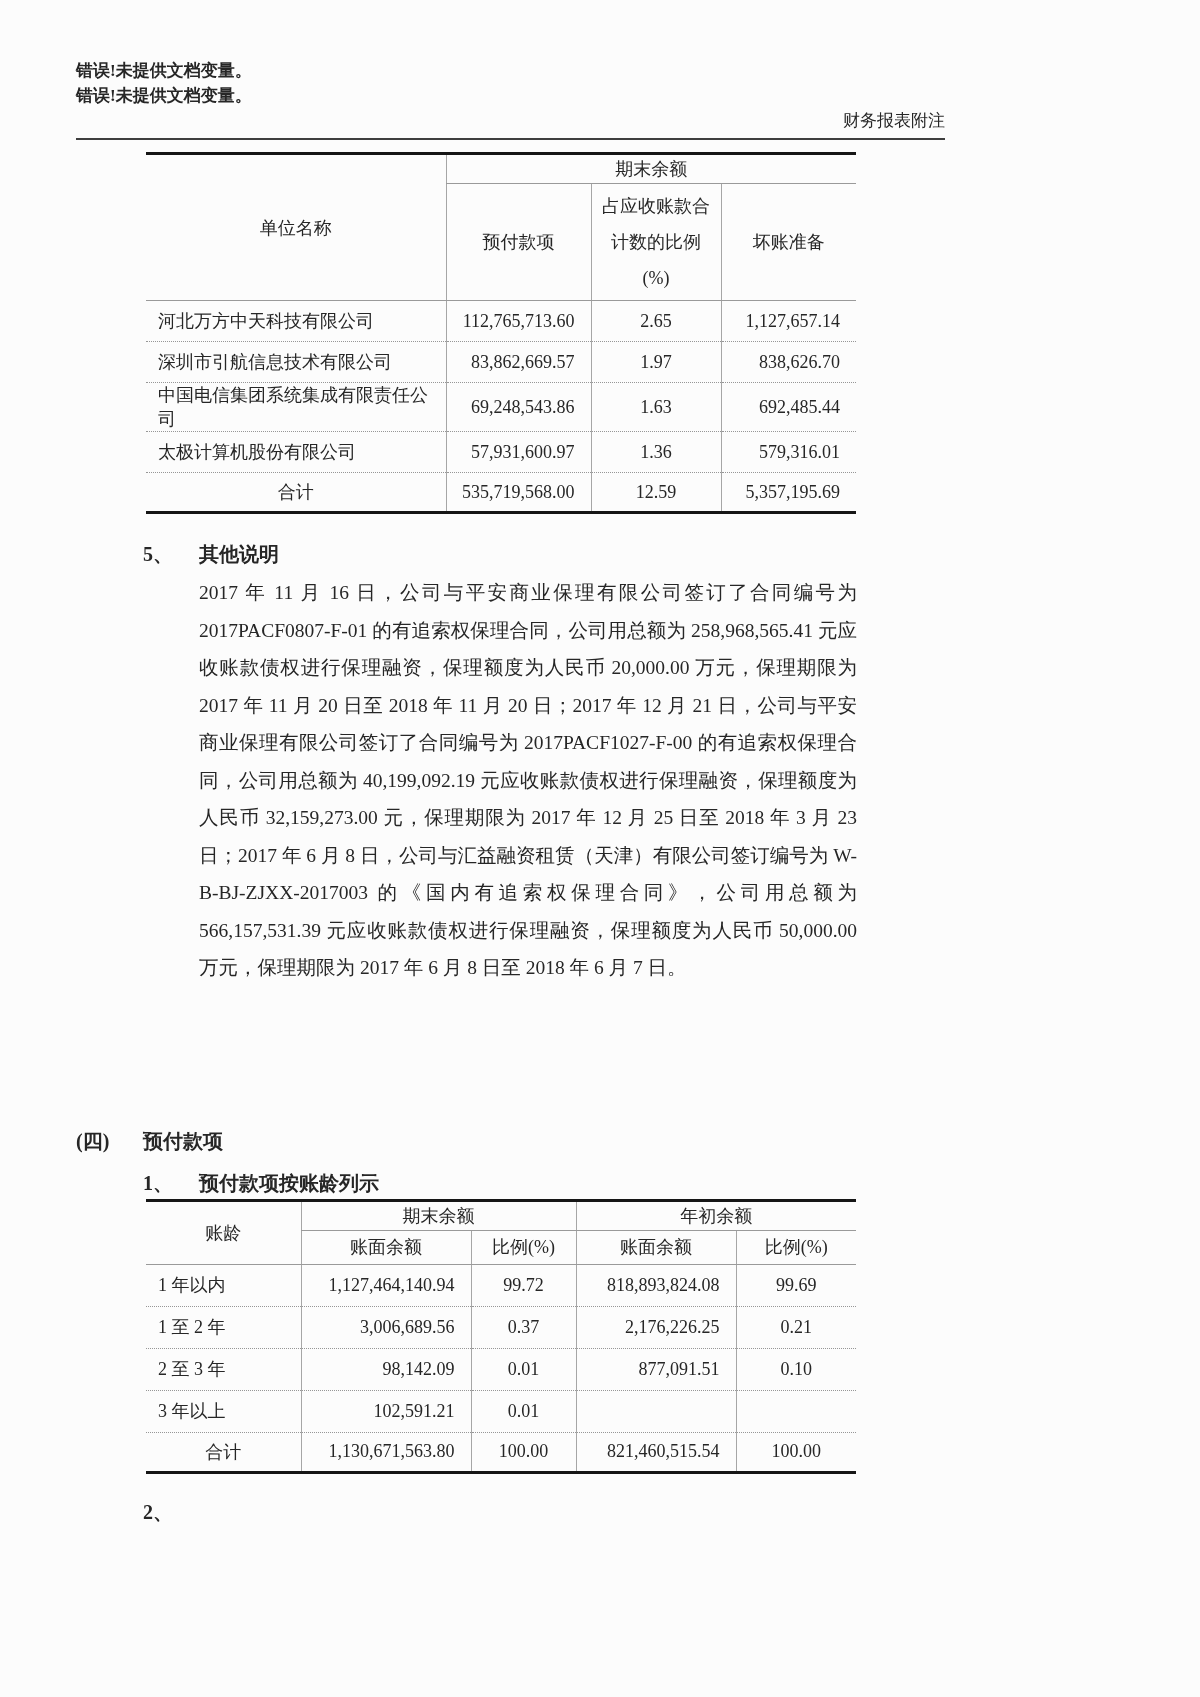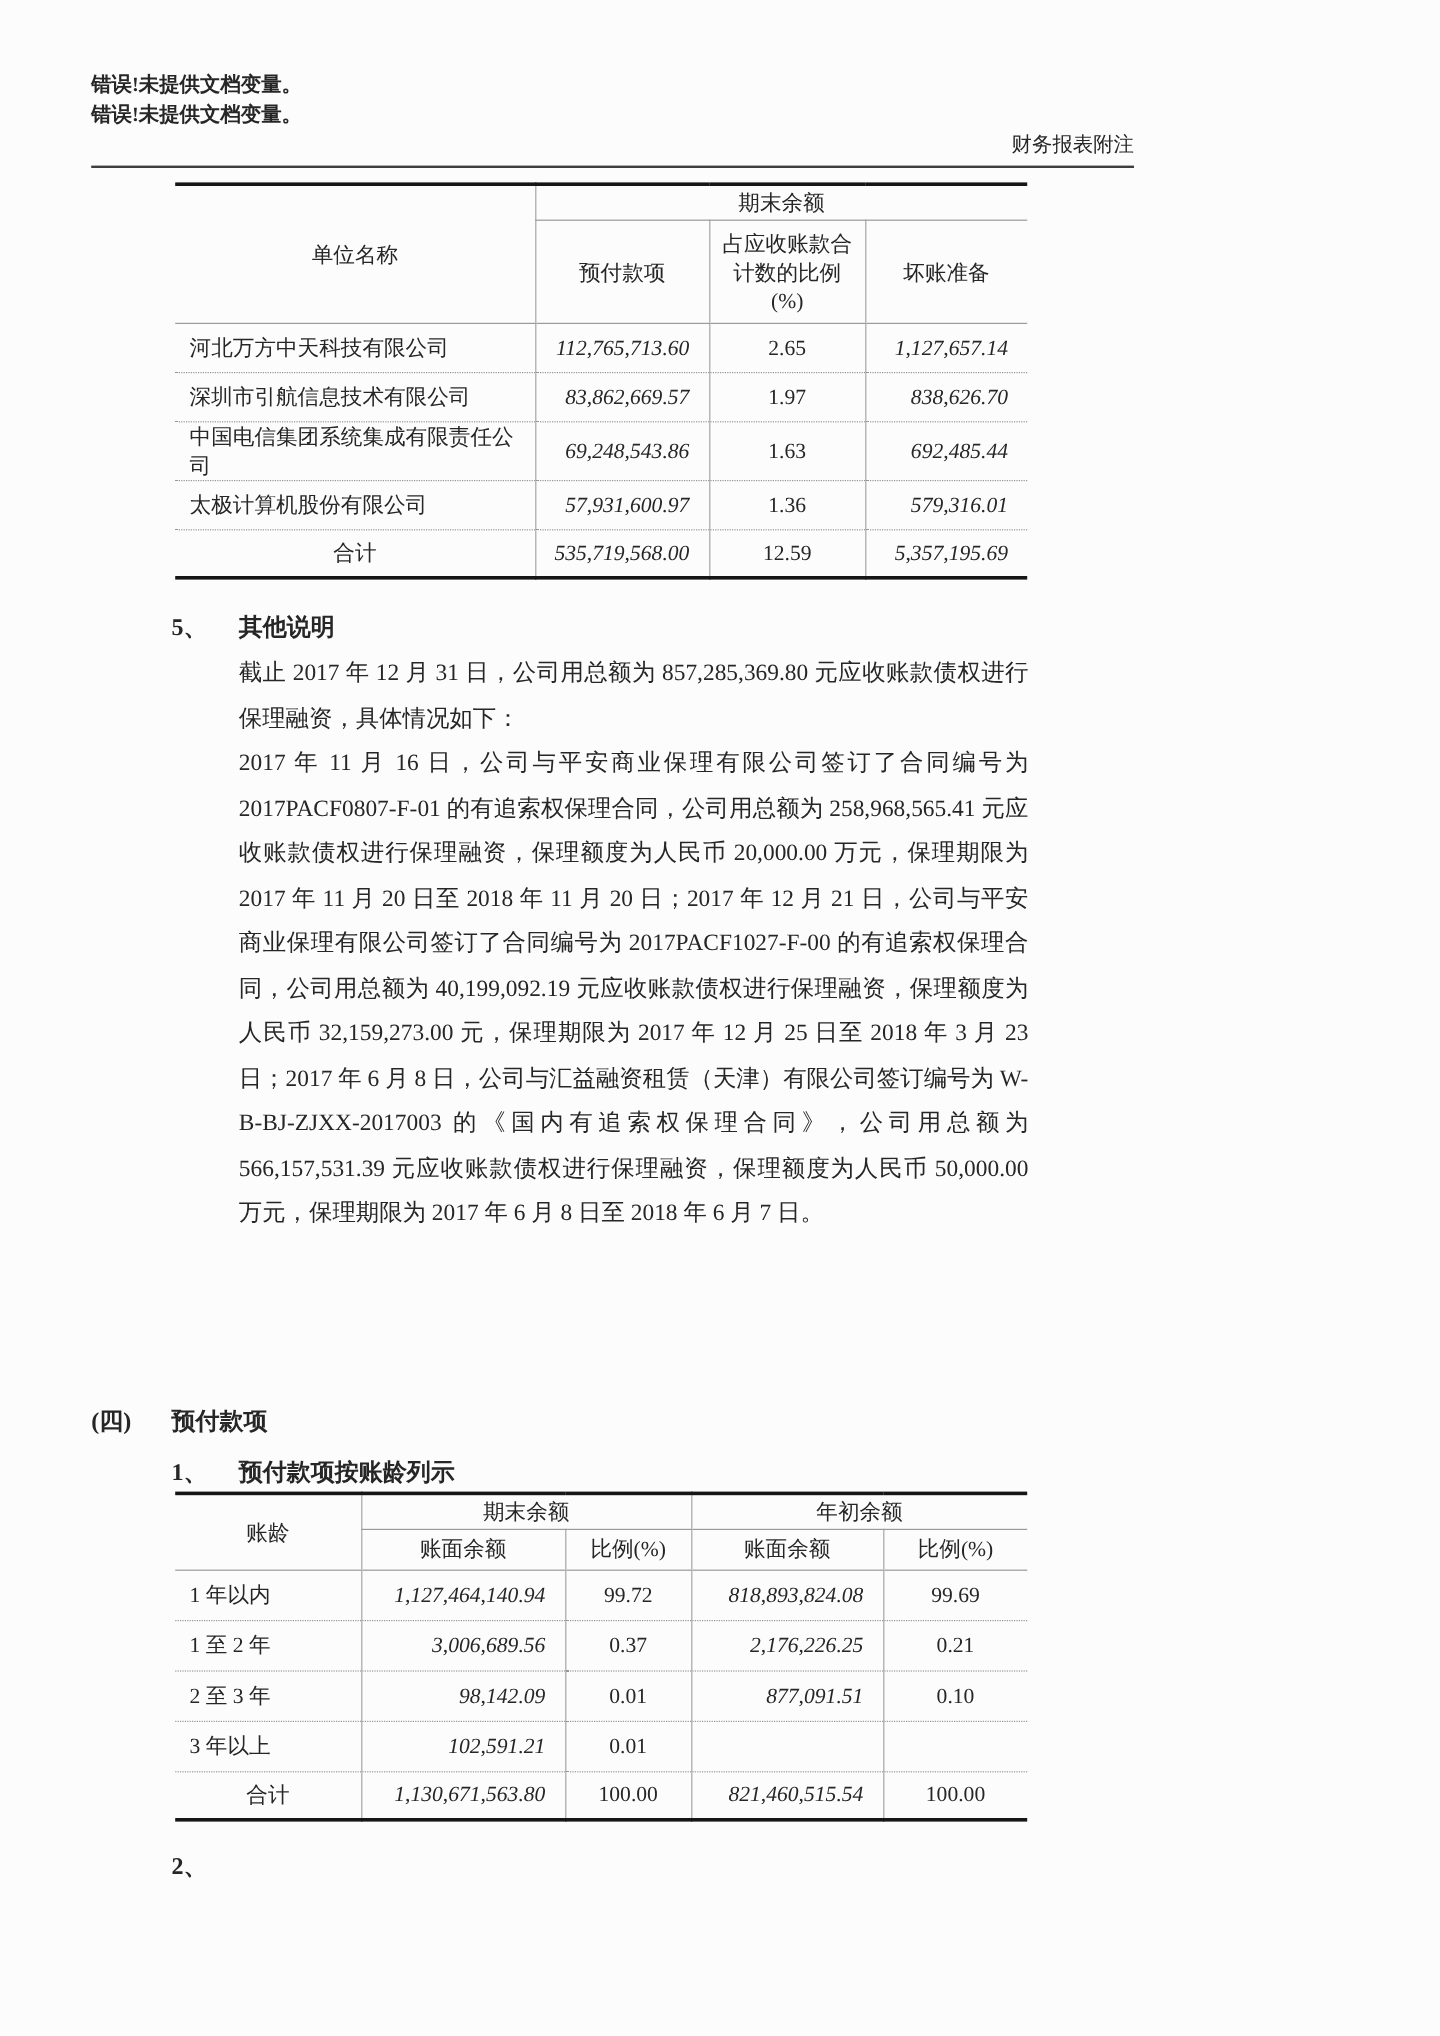--- a/index.html
+++ b/index.html
@@ -23,25 +23,25 @@
     font-size:18px; color:#262626;
     border-top:3px solid #161616; border-bottom:3px solid #161616;
   }
   table.fin th { font-weight:normal; }
   table.fin th, table.fin td { overflow:hidden; }
   .bl { border-left:1px solid #a6a6a6; }
   .hline { border-bottom:1px solid #9a9a9a; }
   .dline { border-bottom:1px dotted #969696; }
   .cell-c { text-align:center; }
   .cell-l { text-align:left; padding-left:12px; }
-  .cell-r { text-align:right; padding-right:16px;font-style:italic; }
+  .cell-r { text-align:right; padding-right:16px; }
 
   
   .t1 .row-h1 th { height:30px; }
-  .t1 .row-h2 th { height:86px; padding:4px 8px; line-height:24px; vertical-align:middle; }
+  .t1 .row-h2 th { height:86px; padding:4px 8px; line-height:36px; vertical-align:middle; }
   .t1 tbody td { height:41px; }
   .t1 .row-total td { height:40px; }
 
   
   .t2 .row-h1 th { height:30px; }
   .t2 .row-h2 th { height:34px; }
   .t2 tbody td { height:42px; }
   .t2 .row-total td { height:40px; }
 
   
@@ -125,21 +125,20 @@
         </tr>
       </tbody>
     </table>
   </div>
 
   <div class="heading h-sec5">
     <span class="num-col">5、</span>
     <span>其他说明</span>
   </div>
   <div class="para-block">
-    <p>截止 2017 年 12 月 31 日，公司用总额为 857,285,369.80 元应收账款债权进行保理融资，具体情况如下：</p>
     <p>2017 年 11 月 16 日，公司与平安商业保理有限公司签订了合同编号为 2017PACF0807-F-01 的有追索权保理合同，公司用总额为 258,968,565.41 元应收账款债权进行保理融资，保理额度为人民币 20,000.00 万元，保理期限为 2017 年 11 月 20 日至 2018 年 11 月 20 日；2017 年 12 月 21 日，公司与平安商业保理有限公司签订了合同编号为 2017PACF1027-F-00 的有追索权保理合同，公司用总额为 40,199,092.19 元应收账款债权进行保理融资，保理额度为人民币 32,159,273.00 元，保理期限为 2017 年 12 月 25 日至 2018 年 3 月 23 日；2017 年 6 月 8 日，公司与汇益融资租赁（天津）有限公司签订编号为 W-B-BJ-ZJXX-2017003 的《国内有追索权保理合同》，公司用总额为 566,157,531.39 元应收账款债权进行保理融资，保理额度为人民币 50,000.00 万元，保理期限为 2017 年 6 月 8 日至 2018 年 6 月 7 日。</p>
   </div>
 
   <div class="heading h-sec4">
     <span class="num-col">(四)</span>
     <span>预付款项</span>
   </div>
 
   <div class="heading h-sub1">
     <span class="num-col">1、</span>

